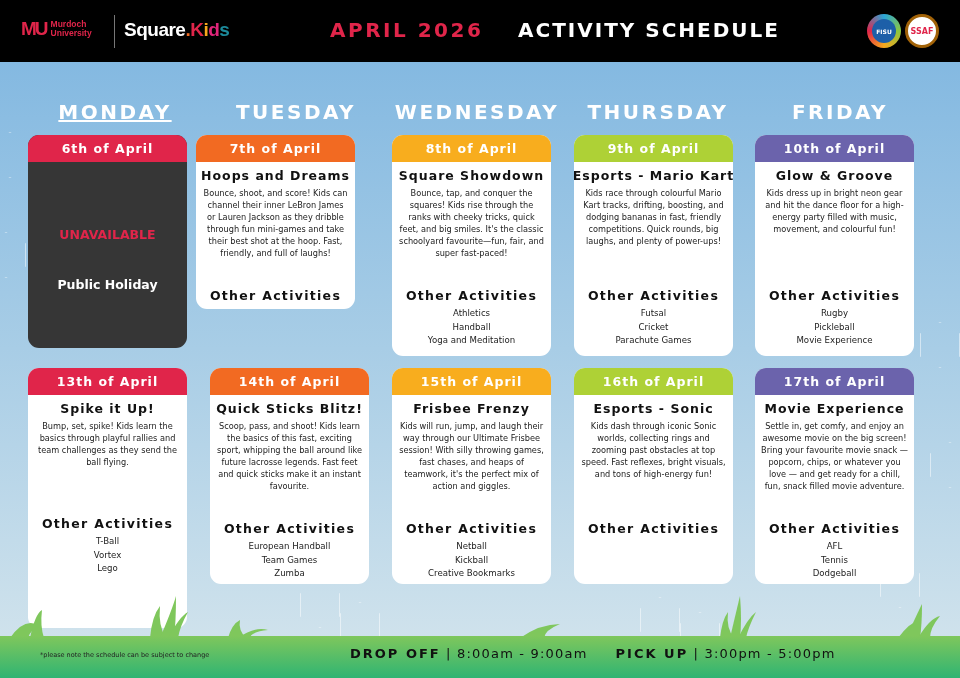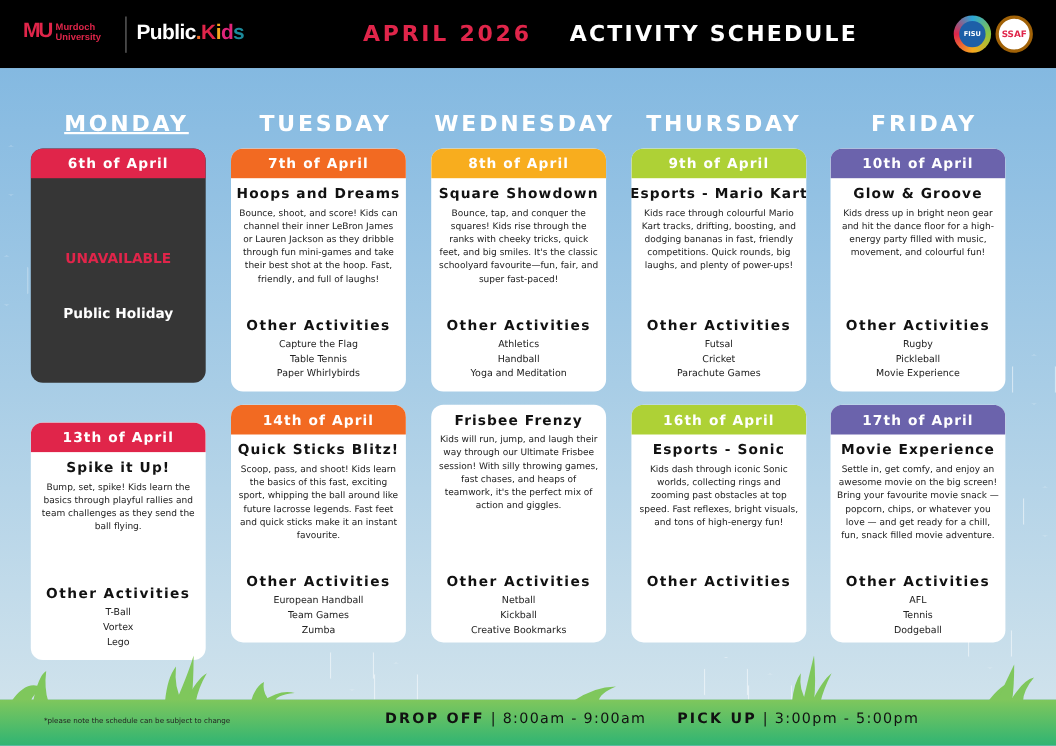--- a/index.html
+++ b/index.html
@@ -54,21 +54,21 @@
 <div class="header">
   <div class="mu-logo">
     <span class="mu-mark">MU</span>
     <div class="mu-name">
       <div>Murdoch</div>
       <div>University</div>
     </div>
   </div>
   <div class="divider"></div>
   <div class="ak-logo">
-    <span class="ak-active">Public</span><span class="ak-dot">.</span><span class="ak-k">K</span><span class="ak-i">i</span><span class="ak-d">d</span><span class="ak-s">s</span>
+    <span class="ak-active">Square</span><span class="ak-dot">.</span><span class="ak-k">K</span><span class="ak-i">i</span><span class="ak-d">d</span><span class="ak-s">s</span>
   </div>
   <div class="month">APRIL 2026</div>
   <div class="title">ACTIVITY SCHEDULE</div>
   <div class="badge badge-fisu">
       <div class="inner">FISU</div>
     </div>
   <div class="badge badge-ssaf">SSAF</div>
 </div>
 
 <div class="sky">
@@ -88,21 +88,21 @@
 <div class="day-label" style="left:391px;">WEDNESDAY</div>
 <div class="day-label" style="left:572px;">THURSDAY</div>
 <div class="day-label" style="left:754px;">FRIDAY</div>
 
 <div class="card holiday" style="left:28px;top:135px;height:213px;gap:31px;">
   <div class="card-date" style="background:#e0254a;">6th of April</div>
   <div class="unavail">UNAVAILABLE</div>
   <div class="reason">Public Holiday</div>
 </div>
 
-<div class="card" style="left:210px;top:135px;height:221px;">
+<div class="card" style="left:196px;top:135px;height:174px;">
   <div class="card-date" style="background:#f26a22;">7th of April</div>
   <div class="card-title">Hoops and Dreams</div>
   <div class="card-desc">Bounce, shoot, and score! Kids can channel their inner LeBron James or Lauren Jackson as they dribble through fun mini-games and take their best shot at the hoop. Fast, friendly, and full of laughs!</div>
   <div class="other-wrap" style="top:153px;">
     <div class="other-title">Other Activities</div>
     <div class="other-list">
       <div class="other-item">Capture the Flag</div>
       <div class="other-item">Table Tennis</div>
       <div class="other-item">Paper Whirlybirds</div>
     </div>
@@ -144,21 +144,21 @@
   <div class="other-wrap" style="top:153px;">
     <div class="other-title">Other Activities</div>
     <div class="other-list">
       <div class="other-item">Rugby</div>
       <div class="other-item">Pickleball</div>
       <div class="other-item">Movie Experience</div>
     </div>
   </div>
 </div>
 
-<div class="card" style="left:28px;top:384px;height:216px;">
+<div class="card" style="left:28px;top:368px;height:260px;">
   <div class="card-date" style="background:#e0254a;">13th of April</div>
   <div class="card-title">Spike it Up!</div>
   <div class="card-desc">Bump, set, spike! Kids learn the basics through playful rallies and team challenges as they send the ball flying.</div>
   <div class="other-wrap" style="top:148px;">
     <div class="other-title">Other Activities</div>
     <div class="other-list">
       <div class="other-item">T-Ball</div>
       <div class="other-item">Vortex</div>
       <div class="other-item">Lego</div>
     </div>
@@ -173,20 +173,21 @@
     <div class="other-title">Other Activities</div>
     <div class="other-list">
       <div class="other-item">European Handball</div>
       <div class="other-item">Team Games</div>
       <div class="other-item">Zumba</div>
     </div>
   </div>
 </div>
 
 <div class="card" style="left:392px;top:368px;height:216px;">
+  <div class="card-date" style="background:#f8ad1e;">15th of April</div>
   <div class="card-title">Frisbee Frenzy</div>
   <div class="card-desc">Kids will run, jump, and laugh their way through our Ultimate Frisbee session! With silly throwing games, fast chases, and heaps of teamwork, it's the perfect mix of action and giggles.</div>
   <div class="other-wrap" style="top:153px;">
     <div class="other-title">Other Activities</div>
     <div class="other-list">
       <div class="other-item">Netball</div>
       <div class="other-item">Kickball</div>
       <div class="other-item">Creative Bookmarks</div>
     </div>
   </div>

